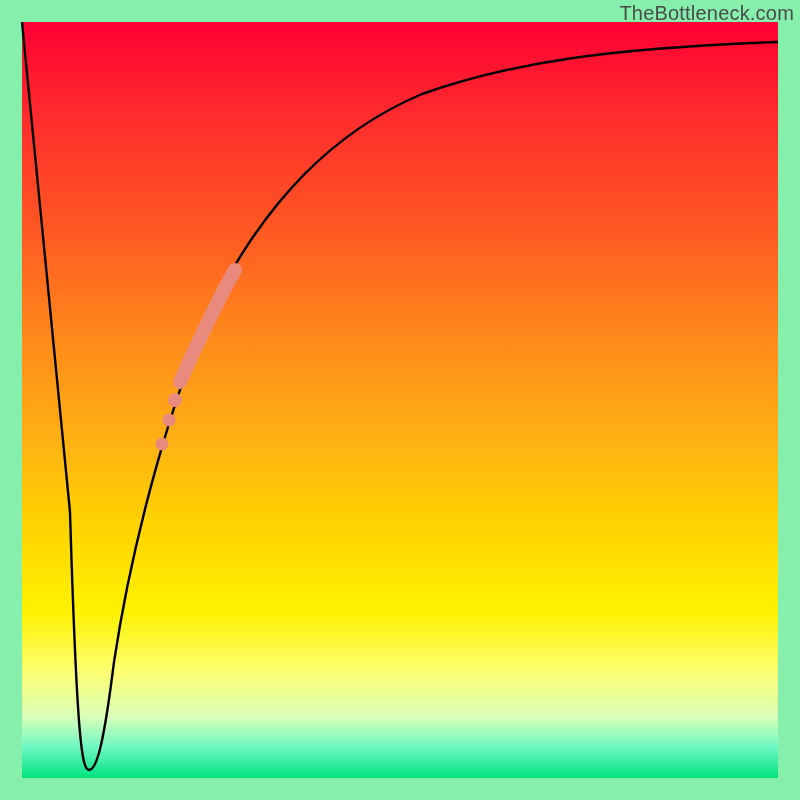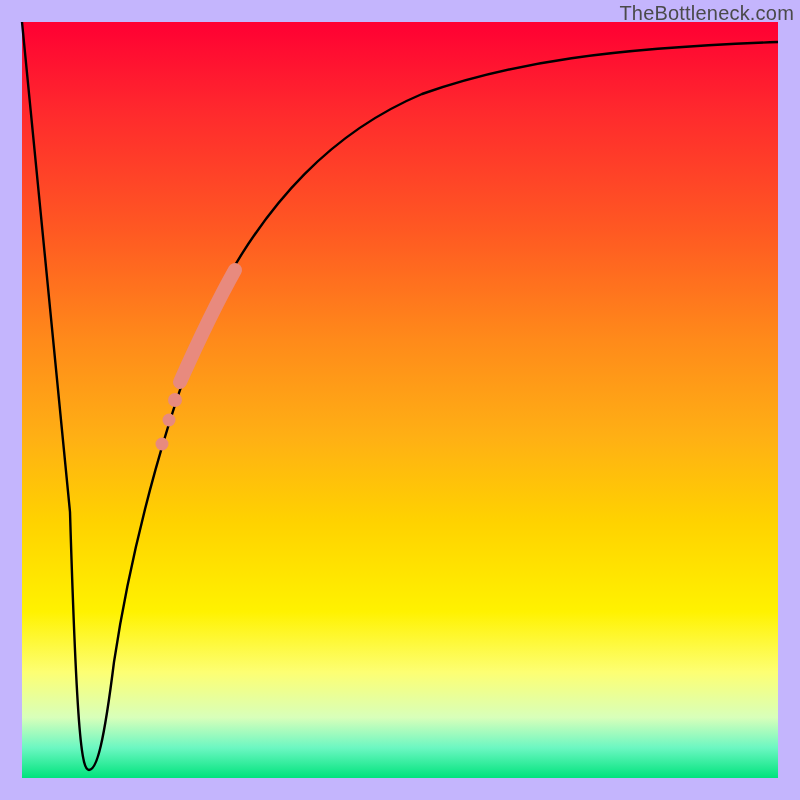--- a/index.html
+++ b/index.html
@@ -8,21 +8,21 @@
     width: 800px;
     height: 800px;
     overflow: hidden;
     background: #000;
     font-family: Arial, Helvetica, sans-serif;
   }
   .frame {
     position: relative;
     width: 800px;
     height: 800px;
-    background: #c4b5fd;
+    background: #86efac;
   }
   .plot-area {
     position: absolute;
     left: 22px;
     top: 22px;
     width: 756px;
     height: 756px;
     
     background: linear-gradient(
       to bottom,

